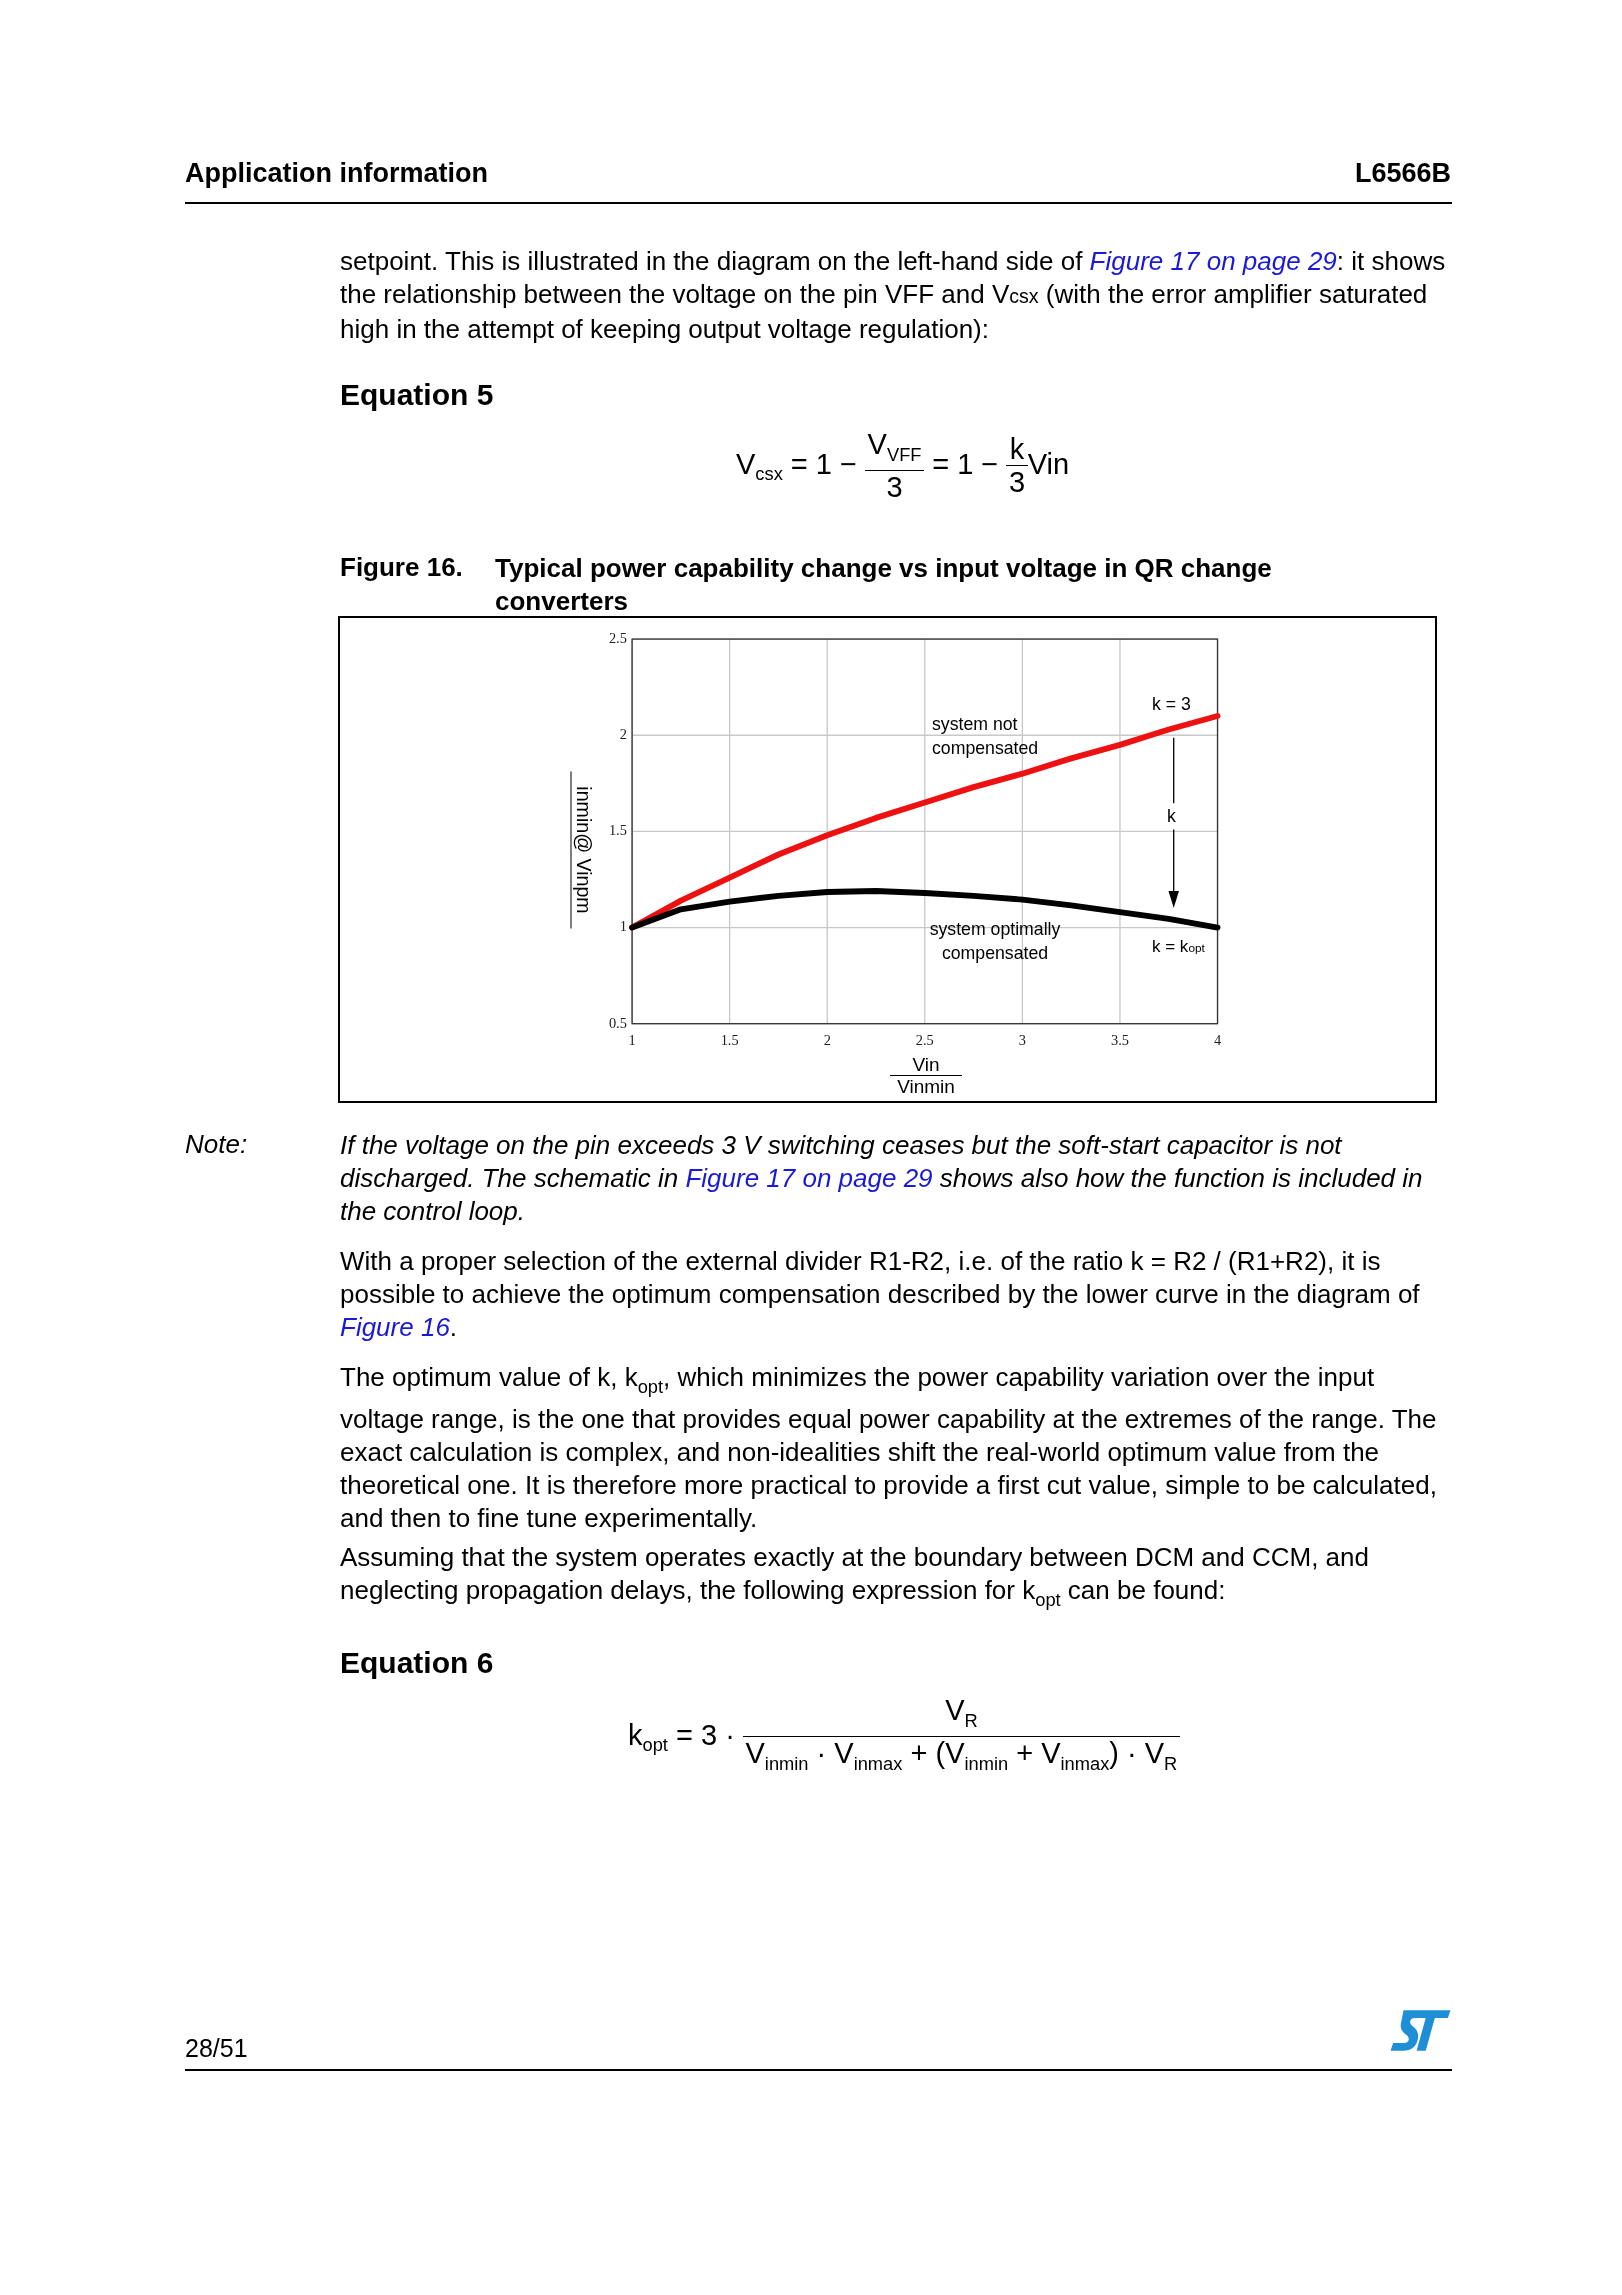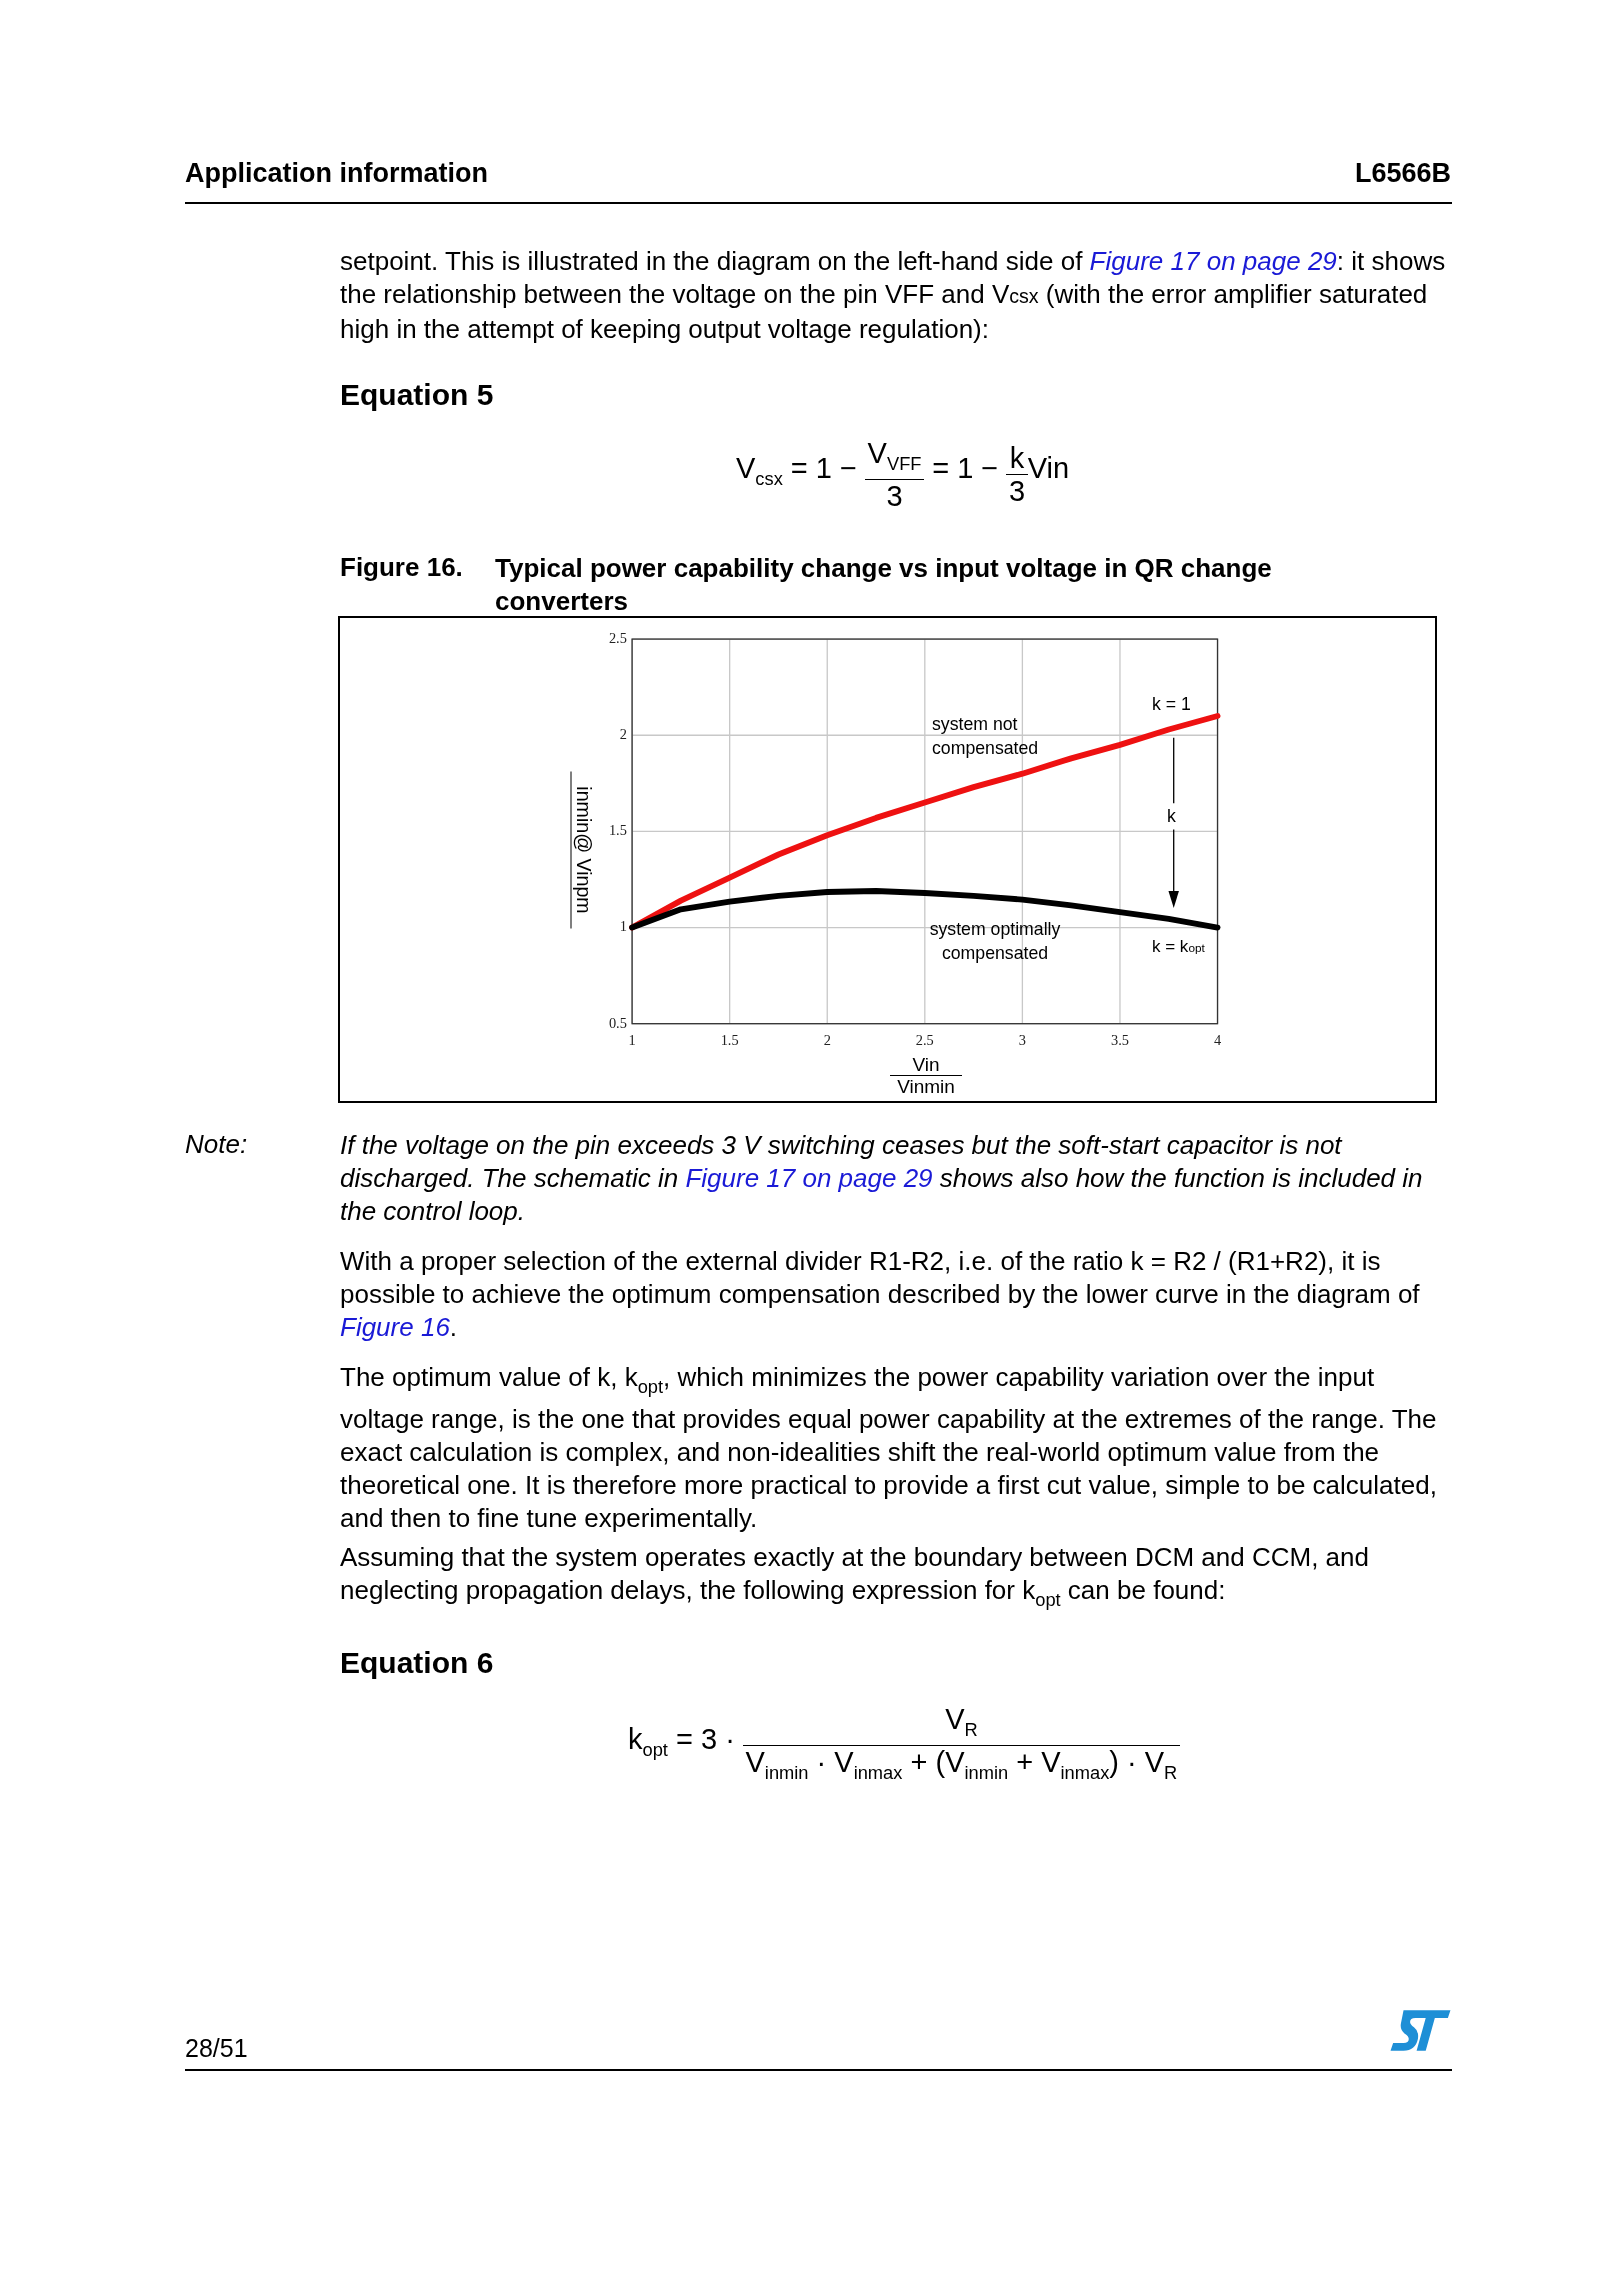--- a/index.html
+++ b/index.html
@@ -5,21 +5,21 @@
   html, body { margin:0; padding:0; background:#ffffff; }
   body { width:1622px; height:2295px; position:relative; overflow:hidden;
          font-family:"Liberation Sans", sans-serif; color:#000; }
   .abs { position:absolute; }
   .hdr { font-weight:bold; font-size:27px; top:158px; }
   .rule { position:absolute; left:185px; width:1267px; height:2px; background:#000; }
   .para { position:absolute; left:340px; width:1112px; font-size:26px; line-height:33px; }
   .link { color:#1a1ad6; font-style:italic; }
   .eqlabel { position:absolute; left:340px; font-size:30px; font-weight:bold; }
   .math { position:absolute; font-size:29px; white-space:nowrap; }
-  .frac { display:inline-block; vertical-align:middle; text-align:center;margin-top:9px; }
+  .frac { display:inline-block; vertical-align:middle; text-align:center; }
   .frac .num { display:block; padding:0 2.6px; line-height:31px; }
   .frac .den { display:block; border-top:1.3px solid #000; padding:0 2.6px; line-height:33px; }
   sub { font-size:18.3px; vertical-align:-6.5px; }
   .caption { position:absolute; font-size:26px; font-weight:bold; }
   .frame { position:absolute; left:338px; top:616px; width:1099px; height:487px; border:2px solid #000; box-sizing:border-box; }
   .note-label { position:absolute; left:185px; font-size:26px; font-style:italic; }
   .note { font-style:italic; }
   .footer-page { position:absolute; left:185px; top:2034px; font-size:25px; }
   svg text { font-family:"Liberation Serif", serif; }
   .chart-label { font-family:"Liberation Sans", sans-serif; }
@@ -96,21 +96,21 @@
 </svg>
 
 <div class="abs chart-label" style="left:932px; top:713px; width:105px; text-align:left; font-size:17.7px; line-height:23.6px;">
   <div>system not</div>
   <div>compensated</div>
 </div>
 <div class="abs chart-label" style="left:923px; top:918px; width:144px; text-align:center; font-size:17.7px; line-height:23.6px;">
   <div>system optimally</div>
   <div>compensated</div>
 </div>
-<div class="abs chart-label" style="left:1152px; top:694px; font-size:17.7px;">k = 1</div>
+<div class="abs chart-label" style="left:1152px; top:694px; font-size:17.7px;">k = 3</div>
 <div class="abs chart-label" style="left:1167px; top:806px; font-size:17.7px; background:#fff;">k</div>
 <div class="abs chart-label" style="left:1152px; top:937px; font-size:17px;">
   <span>k = k</span><span style="font-size:11.8px;">opt</span>
 </div>
 <div class="abs chart-label" style="left:890px; top:1054px; width:72px; text-align:center; font-size:19px;">
   <div style="line-height:21px;">Vin</div>
   <div style="border-top:1.3px solid #000; line-height:21px;">Vinmin</div>
 </div>
 <div class="abs chart-label" style="left:504px; top:838px; width:157px; text-align:center; font-size:19.6px; transform:rotate(90deg); transform-origin:center; border-bottom:1.3px solid #000;">inmin@ Vinpm</div>
 

